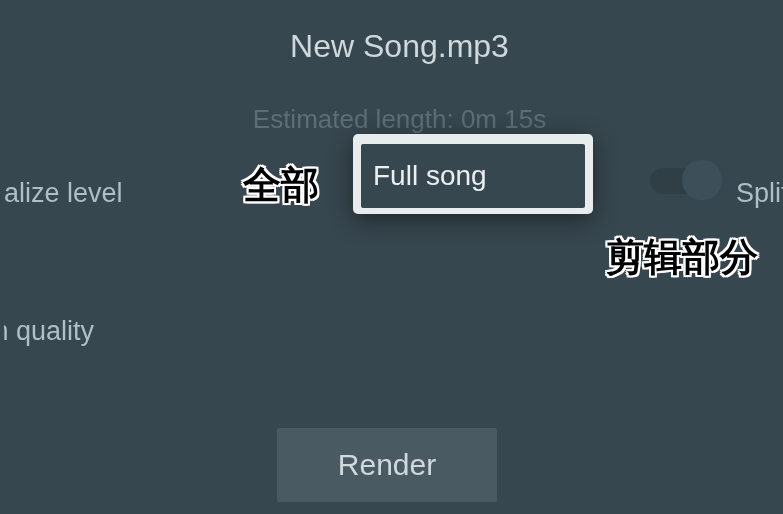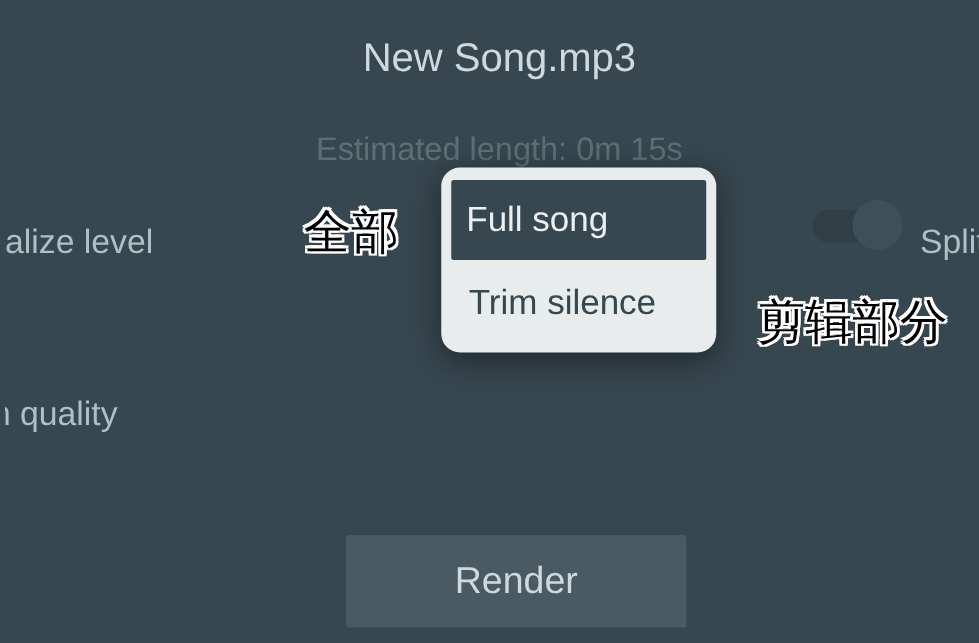--- a/index.html
+++ b/index.html
@@ -80,59 +80,59 @@
     height: 40px;
     background: #455a64;
     border-radius: 50%;
     opacity: 0.9;
   }
 
   .render-button {
     position: absolute;
     left: 269px;
     top: 420px;
-    width: 272px;
+    width: 220px;
     height: 74px;
     background: #4a5a63;
     color: #cfd8dc;
     font-size: 30px;
     display: flex;
     align-items: center;
     justify-content: center;
     border-radius: 2px;
   }
 
   .popup {
     position: absolute;
     left: 345px;
     top: 126px;
-    width: 220px;
+    width: 240px;
     background: #e8eced;
-    border-radius: 15px;
+    border-radius: 5px;
     box-shadow: 0 6px 24px rgba(0,0,0,0.45);
     padding: 10px 0 6px 0;
   }
   .popup-item {
     font-size: 28px;
     color: #36474f;
     padding: 16px 20px;
     cursor: pointer;
   }
   .popup-item.selected {
     background: #36474f;
     color: #eceff1;
     margin: 0 8px;
     padding: 16px 12px;
     border-radius: 2px;
   }
 
   .anno {
     position: absolute;
     font-size: 38px;
-    font-weight: 400;
+    font-weight: 700;
     color: #000;
     text-shadow:
       -2px -2px 0 #fff,
        2px -2px 0 #fff,
       -2px  2px 0 #fff,
        2px  2px 0 #fff,
       -2px  0   0 #fff,
        2px  0   0 #fff,
        0   -2px 0 #fff,
        0    2px 0 #fff;
@@ -156,19 +156,18 @@
   <div class="option-left-2">High quality</div>
 
   <div class="option-right">Split r</div>
 
   <div class="toggle"></div>
 
   <div class="render-button">Render</div>
 
   <div class="popup">
     <div class="popup-item selected">Full song</div>
-    <div class="popup-item">Trim silence</div>
   </div>
 
   <div class="anno anno-full">全部</div>
   <div class="anno anno-trim">剪辑部分</div>
 
 </div>
 
 </body></html>

